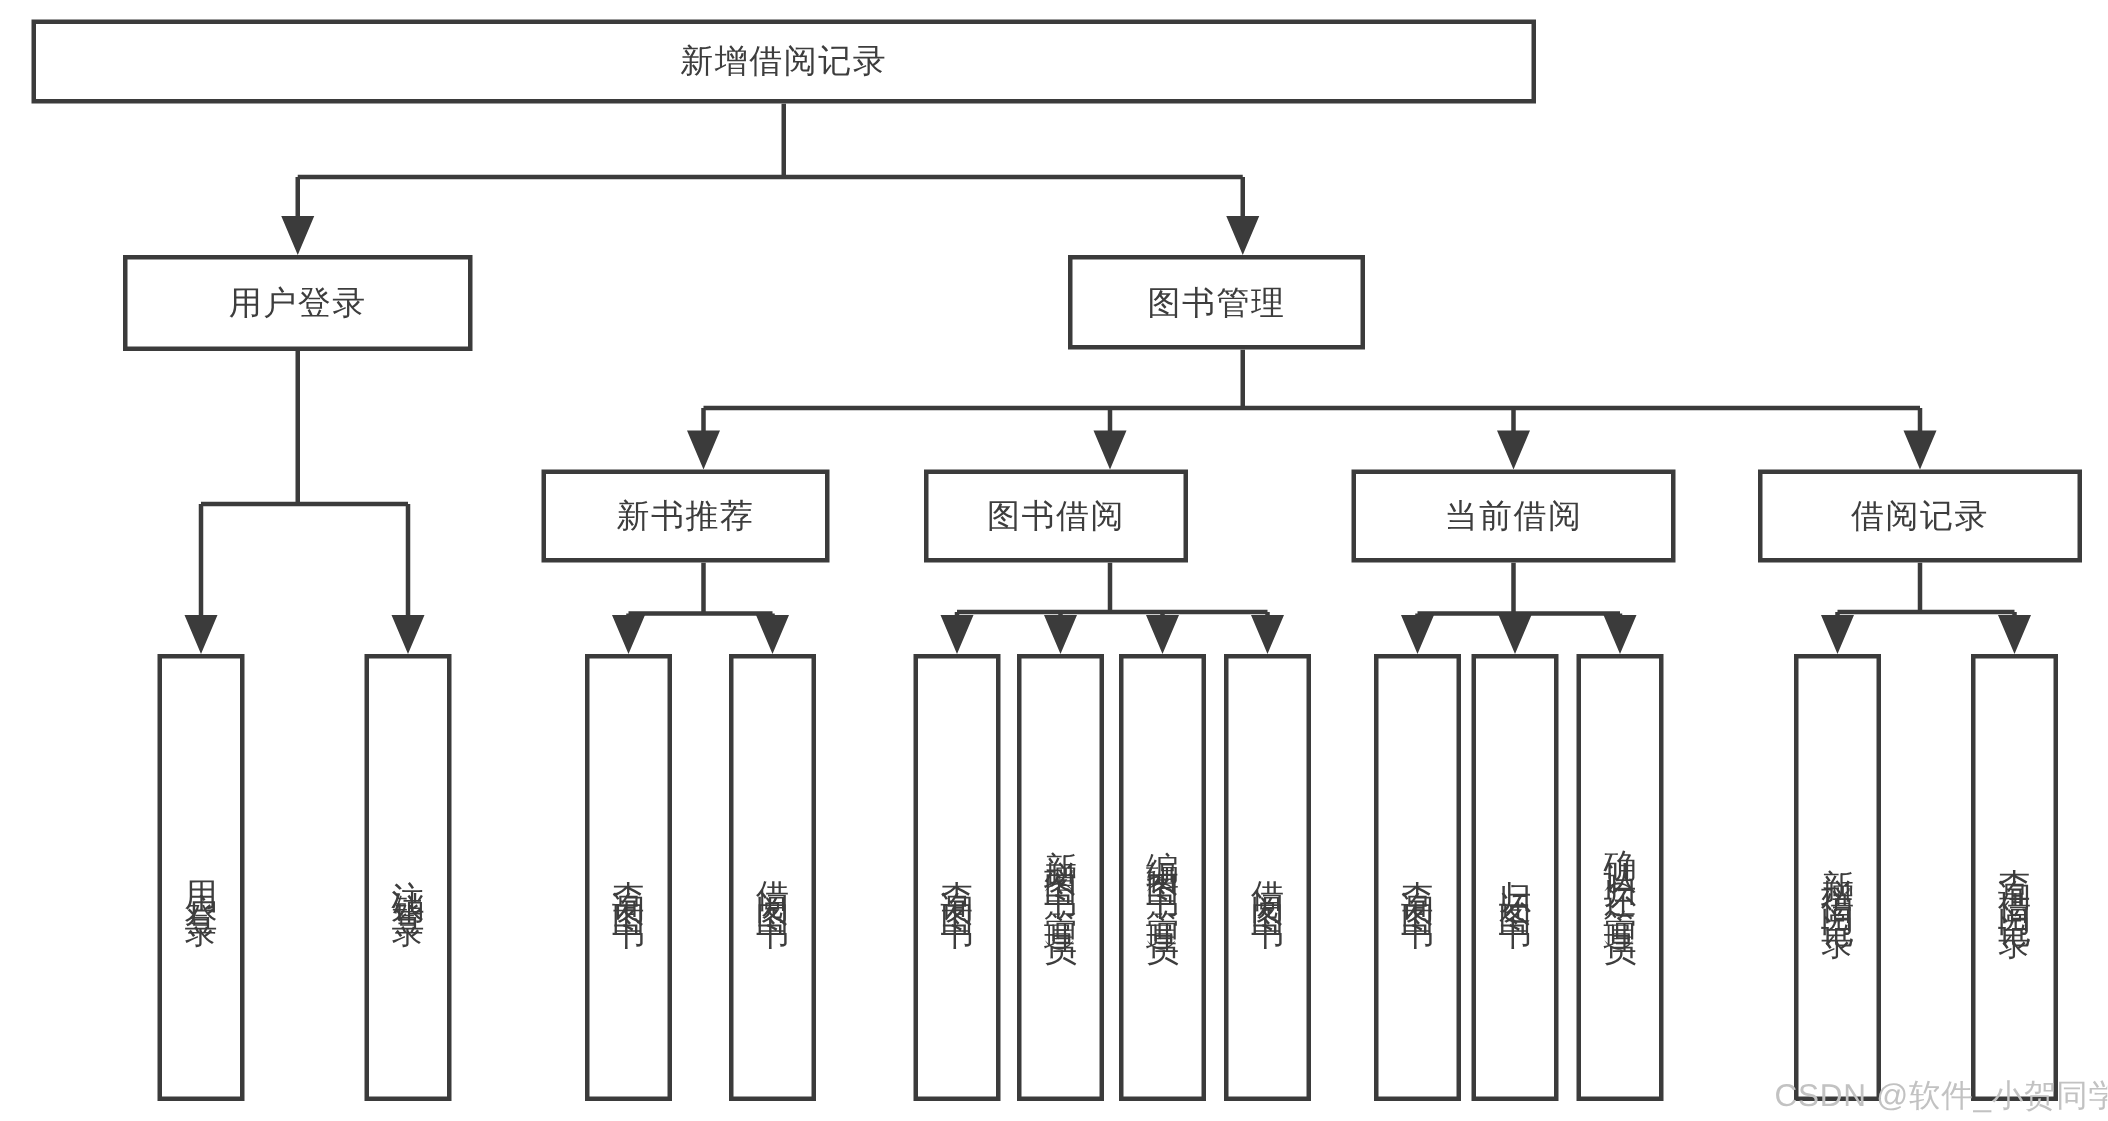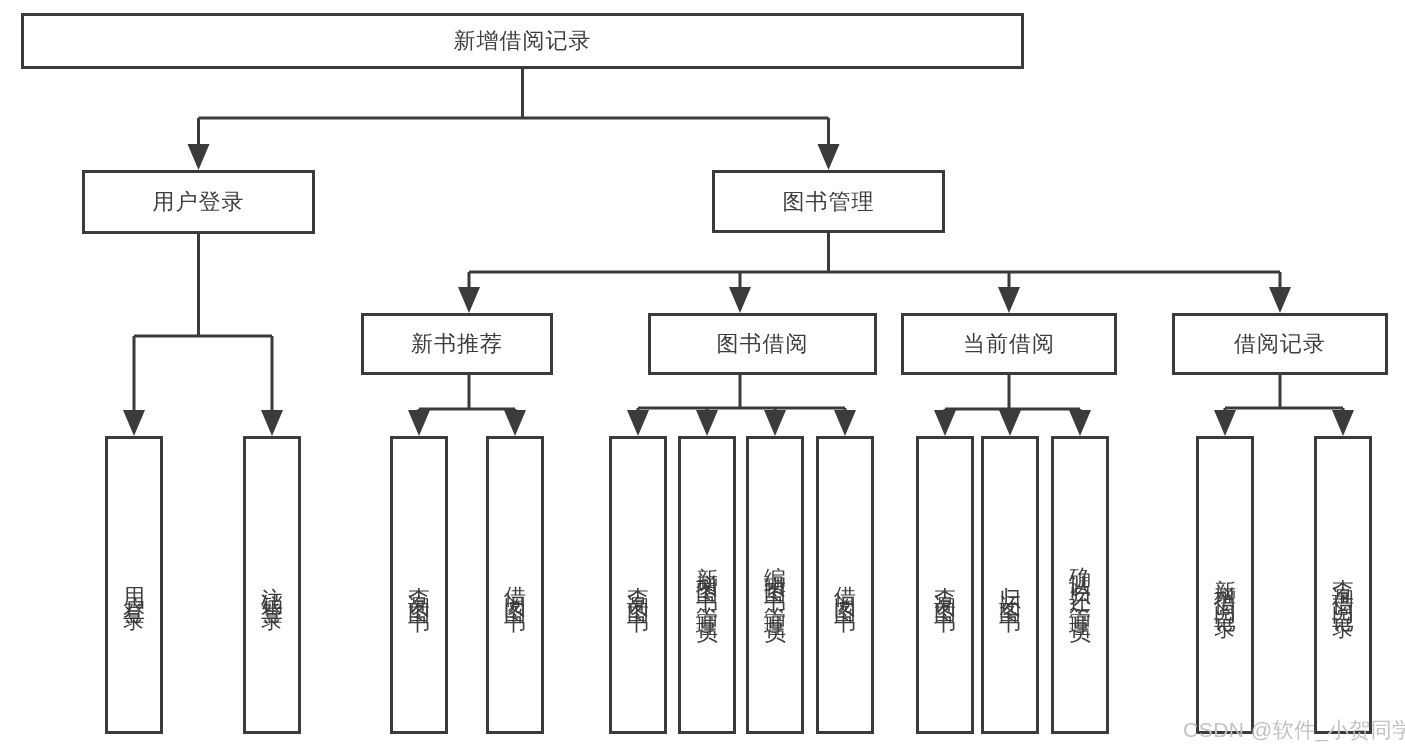--- a/index.html
+++ b/index.html
@@ -73,28 +73,28 @@
       M1332 410 L1354 410 L1343 436 Z"></path>
   </svg>
 
   <div class="box hbox" style="left:21px;top:13px;width:1003px;height:56px">
     <span>新增借阅记录</span>
   </div>
 
   <div class="box hbox" style="left:82px;top:170px;width:233px;height:64px">
     <span>用户登录</span>
   </div>
-  <div class="box hbox" style="left:712px;top:170px;width:233px;height:63px">
+  <div class="box hbox" style="left:712px;top:170px;width:198px;height:63px">
     <span>图书管理</span>
   </div>
 
   <div class="box hbox" style="left:361px;top:313px;width:192px;height:62px">
     <span>新书推荐</span>
   </div>
-  <div class="box hbox" style="left:648px;top:313px;width:229px;height:62px">
+  <div class="box hbox" style="left:616px;top:313px;width:176px;height:62px">
     <span>图书借阅</span>
   </div>
   <div class="box hbox" style="left:901px;top:313px;width:216px;height:62px">
     <span>当前借阅</span>
   </div>
   <div class="box hbox" style="left:1172px;top:313px;width:216px;height:62px">
     <span>借阅记录</span>
   </div>
 
   <div class="box vbox" style="left:105px;top:436px;width:58px;height:298px">

